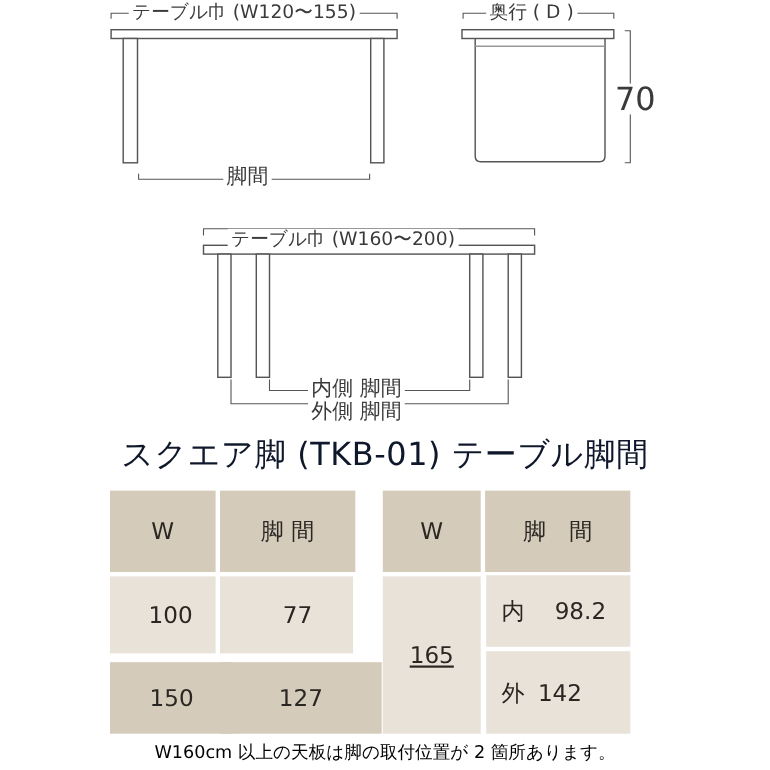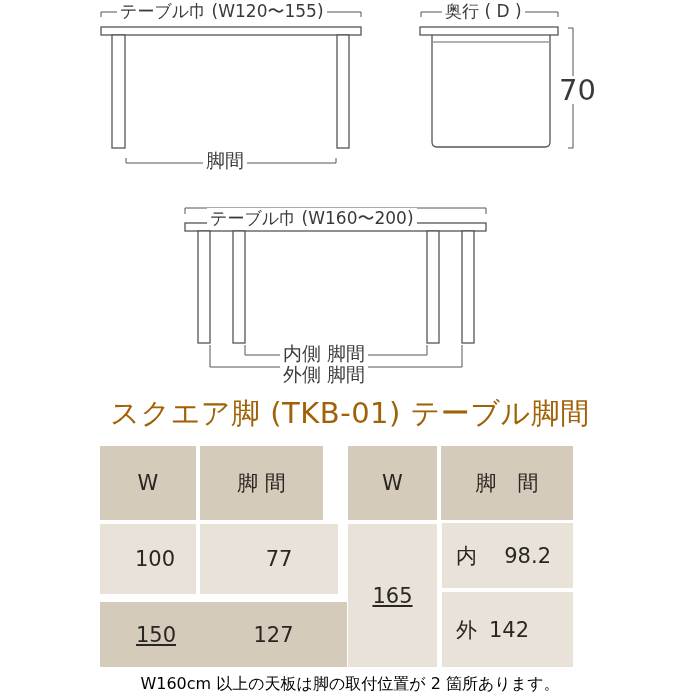--- a/index.html
+++ b/index.html
@@ -1,21 +1,21 @@
 <!DOCTYPE html>
 <html><head>
 <meta charset="utf-8">
 <style>
   html, body { margin: 0; padding: 0; background: #ffffff; }
   body { width: 700px; height: 700px; position: relative; overflow: hidden;
          font-family: "DejaVu Sans", "Liberation Sans", sans-serif; color: #333; }
   .dimlabel { position: absolute; font-size: 17px; color: #3a3a3a; background: #fff;
               white-space: nowrap; line-height: 20px; padding: 0 3px; }
   .title { position: absolute; left: 0; width: 700px; top: 394px; text-align: center;
-           font-size: 29px; color: #a16207; letter-spacing: 0.5px; white-space: nowrap; }
+           font-size: 29px; color: #0f172a; letter-spacing: 0.5px; white-space: nowrap; }
   .cell { position: absolute; display: flex; align-items: center; justify-content: center;
           font-size: 21px; color: #2a2622; box-sizing: border-box; }
   .hdr { background: #d5cbbb; }
   .body-light { background: #e8e2d9; }
   .body-dark { background: #d5cbbb; }
   .note { position: absolute; left: 0; width: 700px; top: 674px; text-align: center;
           font-size: 16px; color: #000000; white-space: nowrap; }
   svg { position: absolute; left: 0; top: 0; }
 </style>
 </head>
@@ -64,23 +64,23 @@
 <div class="dimlabel" style="left:280px; top:343px; font-size:19px;">内側 脚間</div>
 <div class="dimlabel" style="left:280px; top:364px; font-size:19px;">外側 脚間</div>
 
 <div class="title">スクエア脚 (TKB-01) テーブル脚間</div>
 
 <div>
   <div class="cell hdr" style="left:100px; top:446px; width:96px; height:74px;">W</div>
   <div class="cell hdr" style="left:200px; top:446px; width:123px; height:74px;">脚 間</div>
 
   <div class="cell body-light" style="left:100px; top:524px; width:96px; height:70px; justify-content:flex-start; padding-left:35px;">100</div>
-  <div class="cell body-light" style="left:200px; top:524px; width:138px; height:70px; padding-left:20px;">77</div>
+  <div class="cell body-light" style="left:200px; top:524px; width:121px; height:70px; padding-left:20px;">77</div>
 
-  <div class="cell body-dark" style="left:100px; top:602px; width:112px; height:65px;text-decoration:underline;">150</div>
+  <div class="cell body-dark" style="left:100px; top:602px; width:112px; height:65px;">150</div>
   <div class="cell body-dark" style="left:200px; top:602px; width:147px; height:65px;">127</div>
 </div>
 
 <div>
   <div class="cell hdr" style="left:348px; top:446px; width:89px; height:74px;">W</div>
   <div class="cell hdr" style="left:441px; top:446px; width:132px; height:74px;">脚　間</div>
 
   <div class="cell body-light" style="left:348px; top:524px; width:89px; height:143px;text-decoration:underline;">165</div>
 
   <div class="cell body-light" style="left:442px; top:523px; width:131px; height:65px; justify-content:space-between; padding:0 22px 0 14px;">

